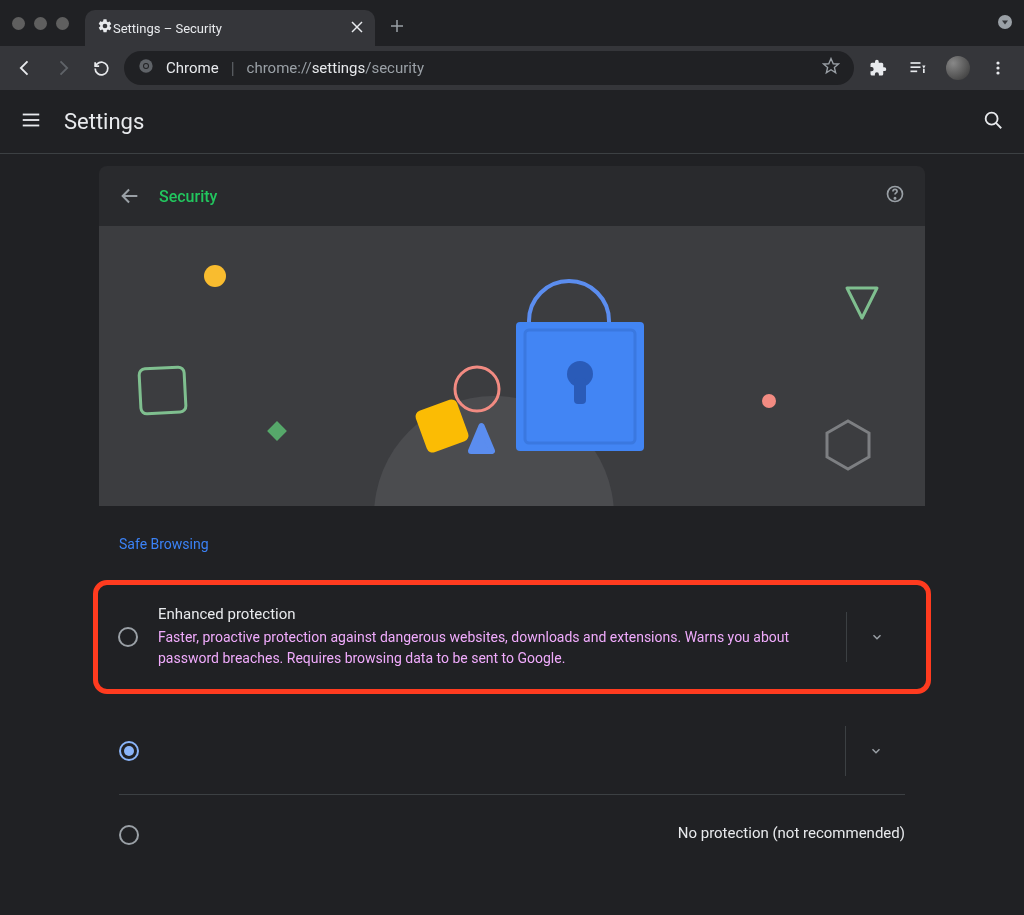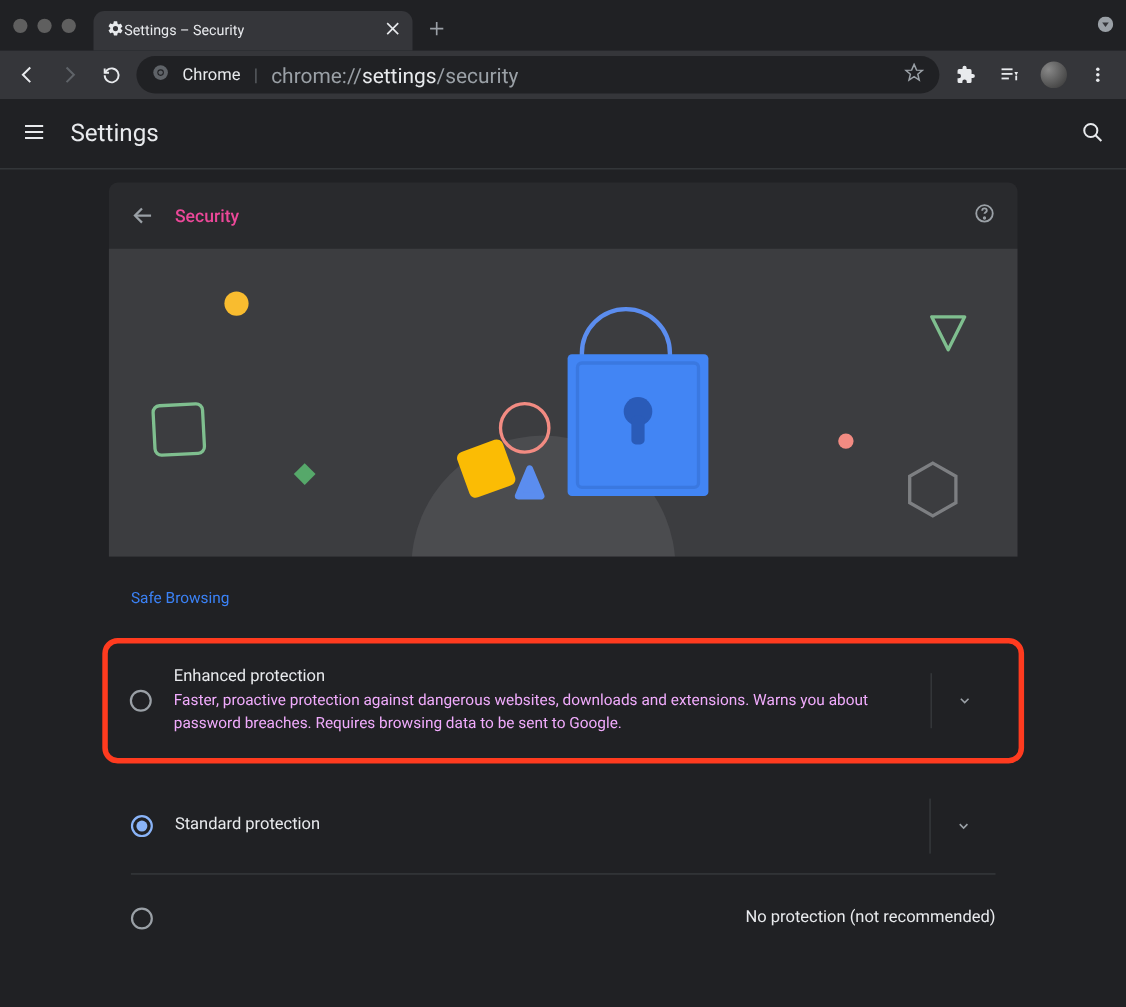--- a/index.html
+++ b/index.html
@@ -56,21 +56,21 @@
     border-radius: 18px;
     height: 34px;
     display:flex;
     align-items:center;
     padding: 0 14px;
     gap: 12px;
   }
   .omni-icon { width:16px;height:16px; }
   .omni-chrome { font-size:15px; color:#e8eaed;text-align:right; }
   .omni-sep { color:#5f6368; }
-  .omni-url { font-size:19px; color:#9aa0a6; }
+  .omni-url { font-size:15px; color:#9aa0a6; }
   .omni-url .hl { color:#e8eaed; }
   .icon-btn { width:32px;height:32px; display:flex;align-items:center;justify-content:center; cursor:pointer; border-radius:50%;}
   .avatar { width:24px;height:24px;border-radius:50%; background: radial-gradient(circle at 30% 30%, #888, #333); }
 
   
   .app-header {
     height: 64px;
     background:#202124;
     border-bottom: 1px solid #3c4043;
     display:flex;
@@ -94,21 +94,21 @@
   .section-header {
     height: 60px;
     background:#292a2d;
     border-radius: 8px 8px 0 0;
     display:flex;
     align-items:center;
     padding: 0 20px;
     gap: 18px;
   }
   .back-arrow { cursor:pointer; display:flex; }
-  .section-title { font-size:16px; color:#ec4899; flex:1; font-weight:500;}
+  .section-title { font-size:16px; color:#22c55e; flex:1; font-weight:500;}
   .help-icon { cursor:pointer; }
 
   
   .banner {
     height: 280px;
     background:#3c3d40;
     position:relative;
     overflow:hidden;
   }
   .banner svg { position:absolute; top:0; left:0; }
@@ -332,21 +332,20 @@
           <svg width="14" height="14" viewBox="0 0 24 24" fill="none" stroke="#9aa0a6" stroke-width="2.5">
               <polyline points="6 9 12 15 18 9"></polyline>
             </svg>
         </div>
       </div>
     </div>
 
     <div class="option-row" style="padding:18px 20px;">
       <div class="radio checked"></div>
       <div class="option-text">
-        <div class="option-title">Standard protection</div>
       </div>
       <div class="expand-col">
         <svg width="14" height="14" viewBox="0 0 24 24" fill="none" stroke="#9aa0a6" stroke-width="2.5">
             <polyline points="6 9 12 15 18 9"></polyline>
           </svg>
       </div>
     </div>
 
     <div class="option-row bordered-top">
       <div class="radio"></div>

